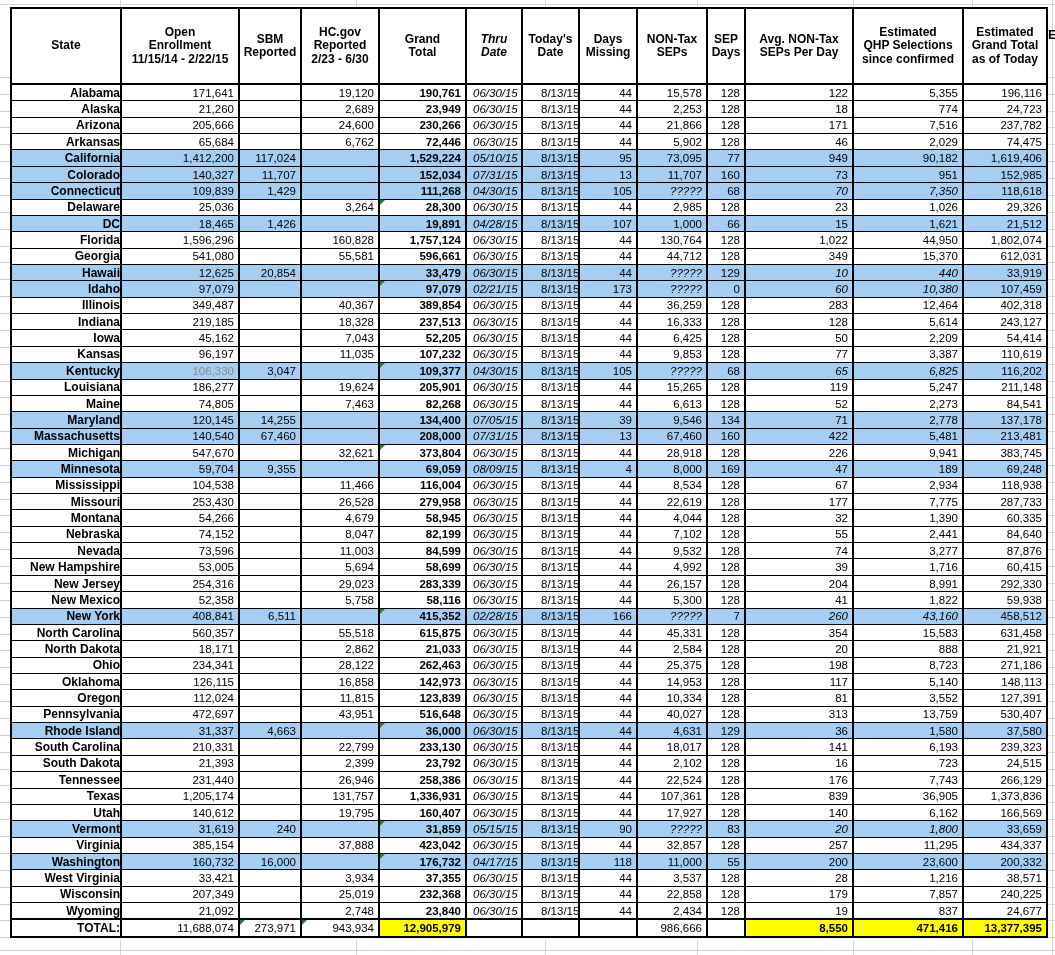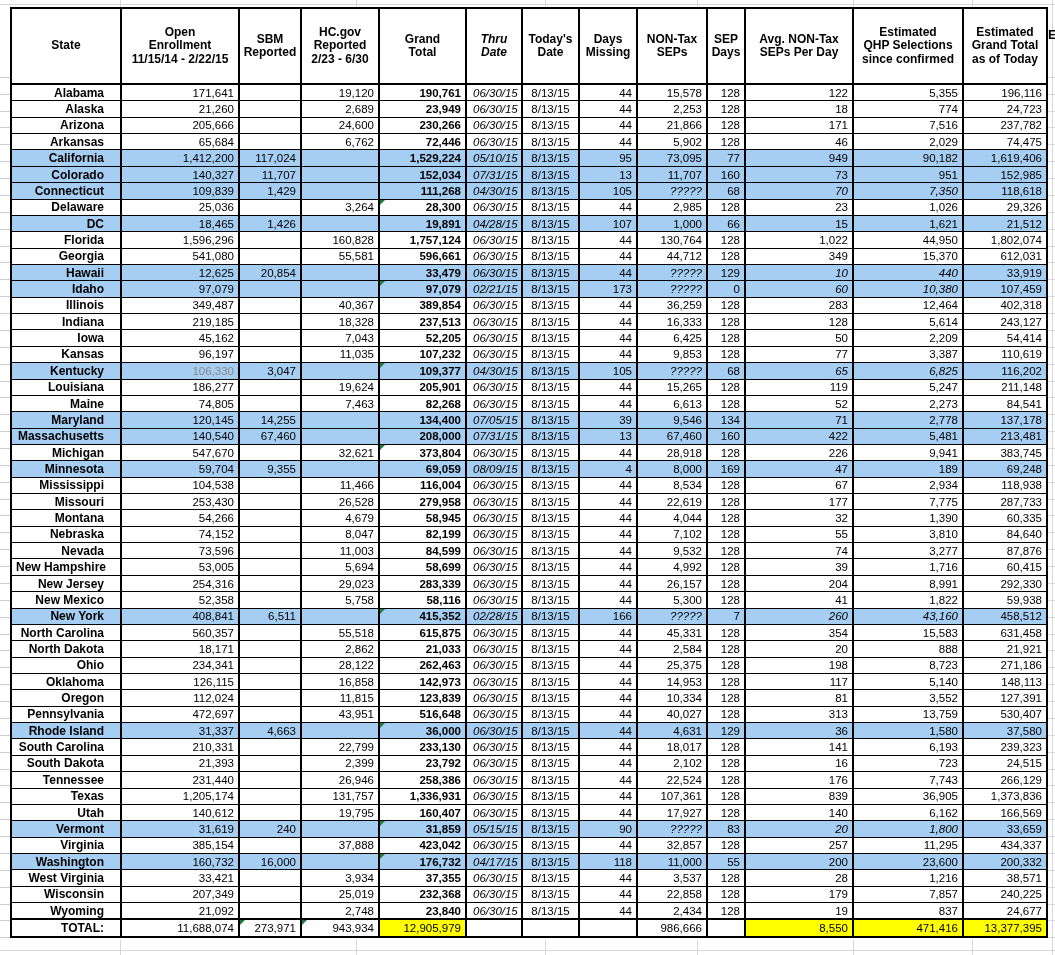--- a/index.html
+++ b/index.html
@@ -32,28 +32,28 @@
     overflow:hidden;white-space:nowrap;vertical-align:middle;
   }
   .sheet thead th{
     border-bottom:2px solid #000;height:50px;
     font-size:12px;font-weight:bold;line-height:1.12;
     white-space:pre-line;text-align:center;padding:12px 1px;background:#fff;
   }
   .sheet td{
     font-size:11.5px;text-align:right;padding:0 4px;position:relative;background:#fff;
   }
-  .sheet td.col-state{font-weight:bold;font-size:12px;padding-right:16px;}
+  .sheet td.col-state{font-weight:bold;font-size:12px;padding-right:0;}
   .sheet td.col-grand_total{font-weight:bold;}
   .sheet th.col-thru_date{font-style:italic;}
   .sheet td.col-thru_date{font-style:italic;text-align:center;padding:0 6px;}
-  .sheet td.col-todays_date{text-align:center;padding:0 8px;}
+  .sheet td.col-todays_date{text-align:center;padding:0 18px;}
   .sheet tr.hl-blue td{background:#a6cef3;}
   .sheet td.pink{background:#ff99cc;font-style:italic;}
-  .sheet td.yellow{background:#ffff00;font-weight:normal;}
+  .sheet td.yellow{background:#ffff00;font-weight:bold;}
   .sheet td.graytext{color:#8a8a8a;margin-top:32px;}
   .sheet tr.total-row td{border-top:2px solid #000;}
   .sheet td.flag::before{
     content:"";position:absolute;top:0;left:0;
     border-top:5px solid #1d7f3c;border-right:5px solid transparent;
   }
 </style>
 </head>
 <body>
 
@@ -541,21 +541,21 @@
           <td class="col-open_enrollment">74,152</td>
           <td class="col-sbm_reported"></td>
           <td class="col-hcgov_reported">8,047</td>
           <td class="col-grand_total">82,199</td>
           <td class="col-thru_date">06/30/15</td>
           <td class="col-todays_date">8/13/15</td>
           <td class="col-days_missing">44</td>
           <td class="col-non_tax_seps">7,102</td>
           <td class="col-sep_days">128</td>
           <td class="col-avg_per_day">55</td>
-          <td class="col-est_qhp">3,810</td>
+          <td class="col-est_qhp">2,441</td>
           <td class="col-est_grand_total">84,640</td>
         </tr>
         <tr>
           <td class="col-state">Nevada</td>
           <td class="col-open_enrollment">73,596</td>
           <td class="col-sbm_reported"></td>
           <td class="col-hcgov_reported">11,003</td>
           <td class="col-grand_total">84,599</td>
           <td class="col-thru_date">06/30/15</td>
           <td class="col-todays_date">8/13/15</td>

